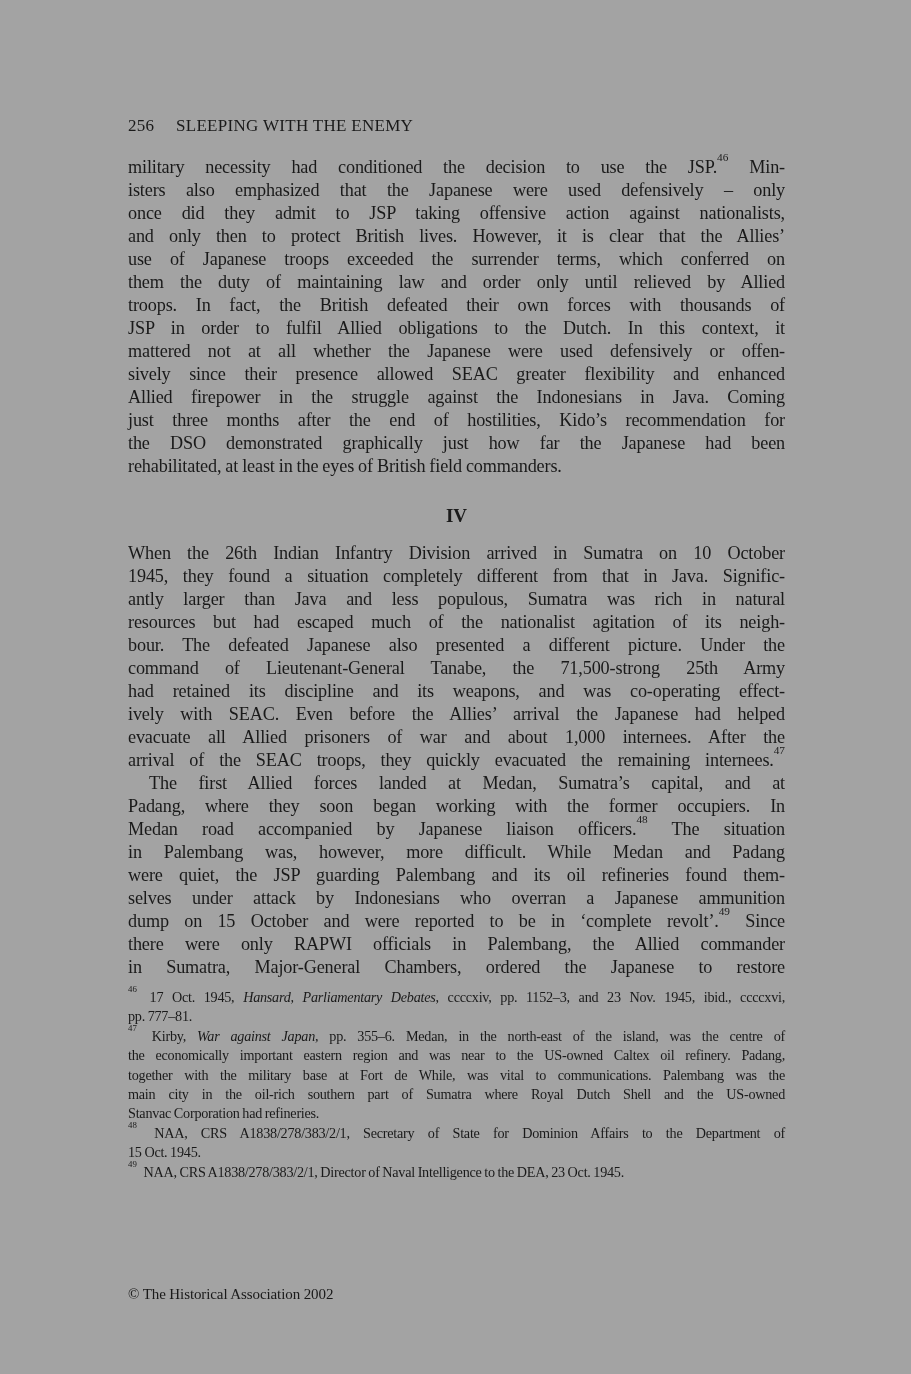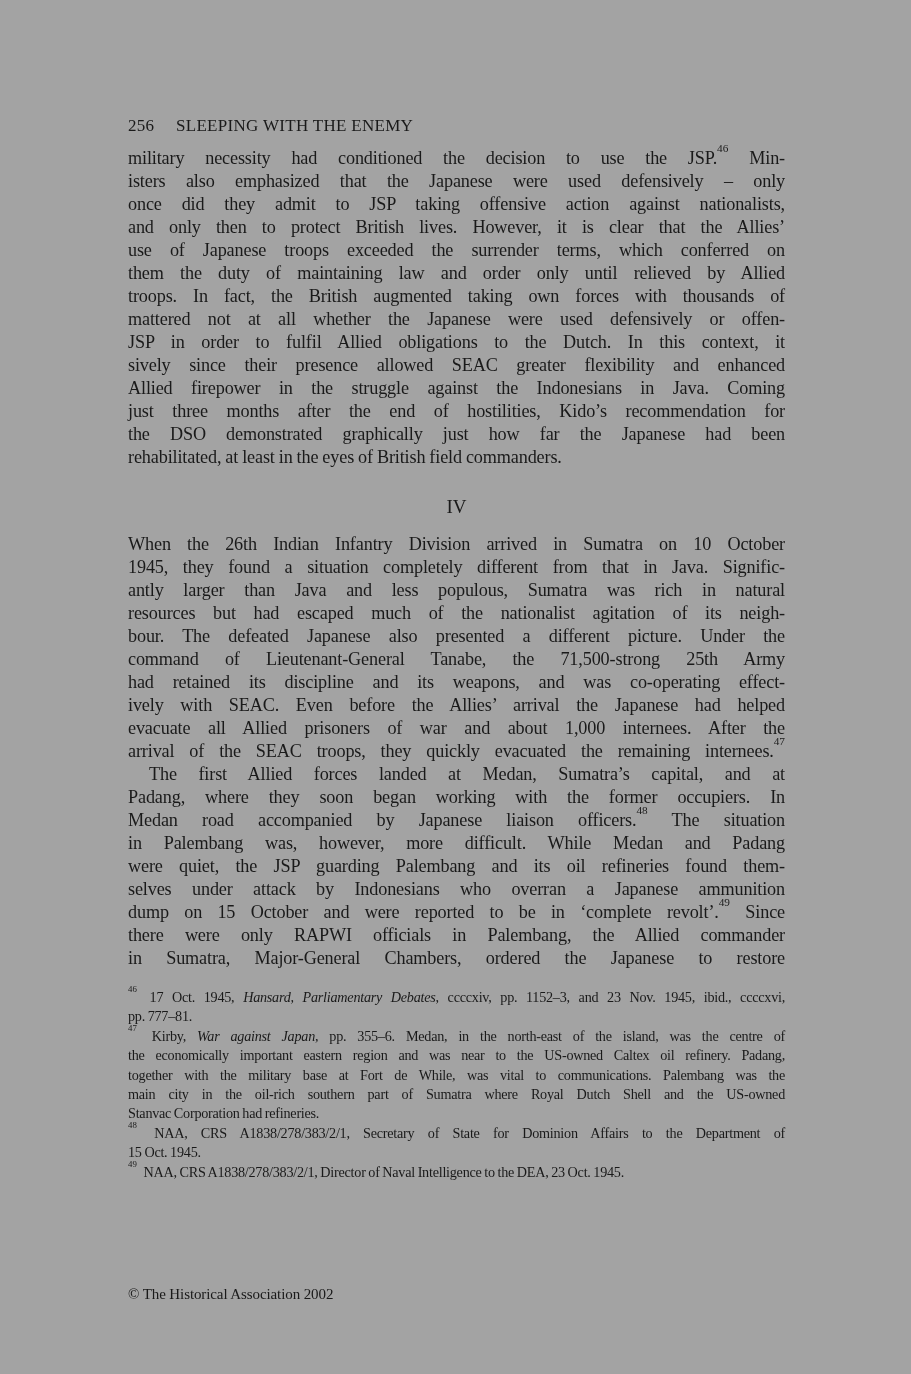--- a/index.html
+++ b/index.html
@@ -20,42 +20,42 @@
   
   .running-header {
     top: 116px;
     font-size: 17px;
     letter-spacing: 0.3px;
     white-space: nowrap;
   }
   .running-header .pagenum { margin-right: 17px; }
 
   
-  .body-text { top: 147px; font-size: 18.2px; line-height: 23px; }
+  .body-text { top: 156px; font-size: 18.2px; line-height: 23px; }
   .line {
     white-space: nowrap;
     text-align: justify;
     text-align-last: justify;
     letter-spacing: -0.15px;
     word-spacing: -0.4px;
   }
   .line.last { text-align: right; text-align-last: left; }
   .line.indent { text-indent: 21px; }
 
   sup.fnref {
     font-size: 0.62em;
     line-height: 0;
     position: relative;
     top: -0.45em;
     letter-spacing: 0;
   }
 
   .section-heading {
     font-size: 19px;
-    font-weight: normal;
+    font-weight: bold;
     text-align: center;
     margin: 0;
     padding: 26px 0 15px 0;
     line-height: 23px;
   }
   .paragraph { margin: 0; }
 
   
   .footnotes { top: 988px; font-size: 14.2px; line-height: 19.4px; }
   .footnotes .line { letter-spacing: -0.25px; word-spacing: -0.6px; }
@@ -81,23 +81,23 @@
   </header>
 
   <section class="column body-text">
     <div class="paragraph">
         <div class="line">military necessity had conditioned the decision to use the JSP.<sup class="fnref">46</sup> Min-</div>
         <div class="line">isters also emphasized that the Japanese were used defensively – only</div>
         <div class="line">once did they admit to JSP taking offensive action against nationalists,</div>
         <div class="line">and only then to protect British lives. However, it is clear that the Allies’</div>
         <div class="line">use of Japanese troops exceeded the surrender terms, which conferred on</div>
         <div class="line">them the duty of maintaining law and order only until relieved by Allied</div>
-        <div class="line">troops. In fact, the British augmented taking own forces with thousands of</div>
+        <div class="line">troops. In fact, the British defeated their own forces with thousands of</div>
+        <div class="line">JSP in order to fulfil Allied obligations to the Dutch. In this context, it</div>
         <div class="line">mattered not at all whether the Japanese were used defensively or offen-</div>
-        <div class="line">JSP in order to fulfil Allied obligations to the Dutch. In this context, it</div>
         <div class="line">sively since their presence allowed SEAC greater flexibility and enhanced</div>
         <div class="line">Allied firepower in the struggle against the Indonesians in Java. Coming</div>
         <div class="line">just three months after the end of hostilities, Kido’s recommendation for</div>
         <div class="line">the DSO demonstrated graphically just how far the Japanese had been</div>
         <div class="line last">rehabilitated, at least in the eyes of British field commanders.</div>
       </div>
     <h2 class="section-heading">IV</h2>
     <div class="paragraph">
         <div class="line">When the 26th Indian Infantry Division arrived in Sumatra on 10 October</div>
         <div class="line">1945, they found a situation completely different from that in Java. Signific-</div>

